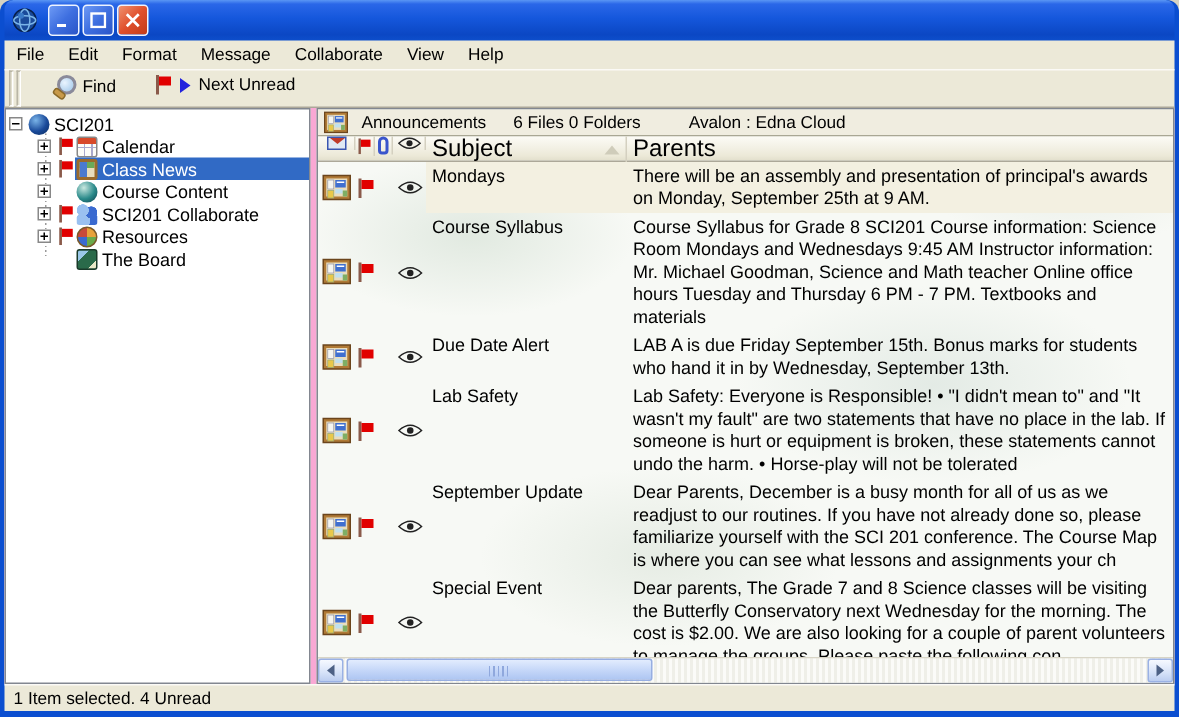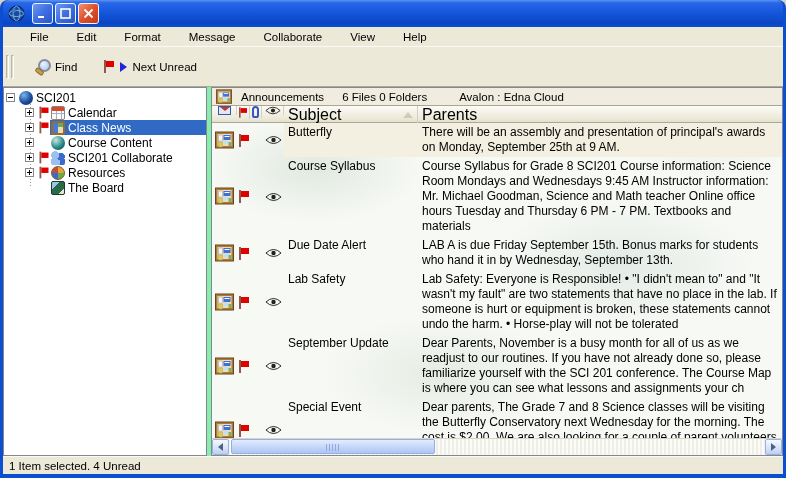--- a/index.html
+++ b/index.html
@@ -15,40 +15,40 @@
     background:linear-gradient(180deg,#5a96f4 0%,#2a67e8 10%,#1557dc 45%,#0b47c4 85%,#0d4ecb 100%);
     border-radius:6px 6px 0 0;flex:0 0 auto;}
   .title-icon{width:17px;height:17px;margin-right:5px;flex:0 0 auto;}
   .title-text{color:#fff;font-weight:bold;font-size:13px;text-shadow:1px 1px 1px #1a3a8a;flex:1;
     letter-spacing:.3px;white-space:nowrap;overflow:hidden;}
   .tb{width:21px;height:21px;margin-left:2px;border:1px solid #eef4ff;border-radius:3px;
     display:flex;align-items:center;justify-content:center;flex:0 0 auto;cursor:default;}
   .tb.blue{background:linear-gradient(135deg,#6d9af5 0%,#3e6fe0 50%,#2a55c8 100%);}
   .tb.red{background:linear-gradient(135deg,#f0926f 0%,#e0502c 50%,#c23a18 100%);}
   
-  .menubar{height:19px;background:#ece9d8;display:flex;align-items:center;padding-left:19px;flex:0 0 auto;font-size:11.5px;gap:12px;}
+  .menubar{height:19px;background:#ece9d8;display:flex;align-items:center;padding-left:0;flex:0 0 auto;font-size:11.5px;}
   .menu-item{padding:2px 8px;white-space:nowrap;}
   
-  .toolbar{height:41px;background:#ece9d8;border-top:1px solid #fbfaf6;border-bottom:1px solid #aca899;
-    display:flex;align-items:center;flex:0 0 auto;padding-left:3px;}
+  .toolbar{height:26px;background:#ece9d8;border-top:1px solid #fbfaf6;border-bottom:1px solid #aca899;
+    display:flex;align-items:flex-start;flex:0 0 auto;padding-left:3px;}
   .gripper{width:8px;height:24px;margin-right:14px;display:flex;gap:2px;}
   .gripper i{display:block;width:3px;height:100%;background:#e3e0d0;border:1px solid #b9b6a6;border-right-color:#fff;border-bottom-color:#fff;}
   .tool-btn{display:flex;align-items:center;gap:5px;padding:3px 6px;font-size:11.5px;white-space:nowrap;}
   .tool-btn + .tool-btn{margin-left:14px;}
   .magnifier-icon{position:relative;width:16px;height:16px;display:inline-block;}
   .magnifier-icon::before{content:"";position:absolute;left:4px;top:0;width:9px;height:9px;border:2px solid #8a8a9a;
     border-radius:50%;background:radial-gradient(circle at 35% 35%,#eaf4ff,#9cc4e8);}
   .magnifier-icon::after{content:"";position:absolute;left:1px;top:10px;width:7px;height:3px;background:#c89a4a;
     border:1px solid #8a6a2a;transform:rotate(38deg);border-radius:2px;}
   .flag-icon{position:relative;width:12px;height:13px;display:inline-block;flex:0 0 auto;}
   .flag-icon::before{content:"";position:absolute;left:1px;top:0;width:2px;height:13px;background:#8a5a4a;}
   .flag-icon::after{content:"";position:absolute;left:3px;top:1px;width:8px;height:6px;background:#e10000;}
   .play-arrow{width:0;height:0;border-top:5px solid transparent;border-bottom:5px solid transparent;border-left:7px solid #2222dd;display:inline-block;}
   
-  .main{flex:1;display:flex;background:#86efac;min-height:0;}
+  .main{flex:1;display:flex;background:#f9a8d4;min-height:0;}
   .treepanel{width:204px;flex:0 0 auto;background:#fff;border:1px solid #828790;overflow:hidden;position:relative;font-size:12px;}
   .tree-body{position:relative;padding-top:2px;}
   .vline{position:absolute;left:26px;top:16px;width:1px;height:82px;
     background-image:repeating-linear-gradient(to bottom,#9a9a9a 0 1px,transparent 1px 3px);}
   .tree-row{height:15px;display:flex;align-items:center;padding-left:21px;position:relative;}
   .tree-row.root{padding-left:2px;}
   .pmbox{width:9px;height:9px;border:1px solid #888;background:#fff;position:relative;flex:0 0 auto;margin-right:3px;z-index:1;}
   .pmbox::before{content:"";position:absolute;left:1px;top:3px;width:5px;height:1px;background:#000;}
   .pmbox.plus::after{content:"";position:absolute;left:3px;top:1px;width:1px;height:5px;background:#000;}
   .pmbox.invisible{visibility:hidden;}
@@ -320,21 +320,21 @@
     <span class="m-c m-flag">
               <span class="flag-icon"></span>
             </span>
     <span class="m-c m-clip"></span>
     <span class="m-c m-eye">
       <svg width="17" height="10" viewBox="0 0 18 10">
         <path d="M1 5 Q9 -2.5 17 5 Q9 12.5 1 5 Z" fill="none" stroke="#222" stroke-width="1"></path>
         <circle cx="9" cy="5" r="2.3" fill="#222"></circle>
       </svg>
     </span>
-    <span class="m-subject">Butterfly</span>
+    <span class="m-subject">Mondays</span>
     <span class="m-preview">There will be an assembly and presentation of principal's awards on Monday, September 25th at 9 AM.</span>
   </div>
 
   <div class="msg-row">
     <span class="m-c m-icon">
       <svg width="21" height="19" viewBox="0 0 20 19">
         <rect x="1" y="1" width="18" height="16" fill="#b07a36" stroke="#6b451c"></rect>
         <rect x="3" y="3" width="14" height="12" fill="#e9ddbd"></rect>
         <rect x="9" y="4" width="7" height="5" fill="#3f6fd0"></rect>
         <rect x="10" y="5" width="5" height="1" fill="#fff"></rect>
@@ -429,21 +429,21 @@
               <span class="flag-icon"></span>
             </span>
     <span class="m-c m-clip"></span>
     <span class="m-c m-eye">
       <svg width="17" height="10" viewBox="0 0 18 10">
         <path d="M1 5 Q9 -2.5 17 5 Q9 12.5 1 5 Z" fill="none" stroke="#222" stroke-width="1"></path>
         <circle cx="9" cy="5" r="2.3" fill="#222"></circle>
       </svg>
     </span>
     <span class="m-subject">September Update</span>
-    <span class="m-preview">Dear Parents,  November is a busy month for all of us as we readjust to our routines.  If you have not already done so, please familiarize yourself with the SCI 201 conference. The Course Map is where you can see what lessons and assignments your ch</span>
+    <span class="m-preview">Dear Parents,  December is a busy month for all of us as we readjust to our routines.  If you have not already done so, please familiarize yourself with the SCI 201 conference. The Course Map is where you can see what lessons and assignments your ch</span>
   </div>
 
   <div class="msg-row">
     <span class="m-c m-icon">
       <svg width="21" height="19" viewBox="0 0 20 19">
         <rect x="1" y="1" width="18" height="16" fill="#b07a36" stroke="#6b451c"></rect>
         <rect x="3" y="3" width="14" height="12" fill="#e9ddbd"></rect>
         <rect x="9" y="4" width="7" height="5" fill="#3f6fd0"></rect>
         <rect x="10" y="5" width="5" height="1" fill="#fff"></rect>
         <rect x="4" y="4" width="4" height="6" fill="#f5f5ef" stroke="#99a" stroke-width="0.5"></rect>

